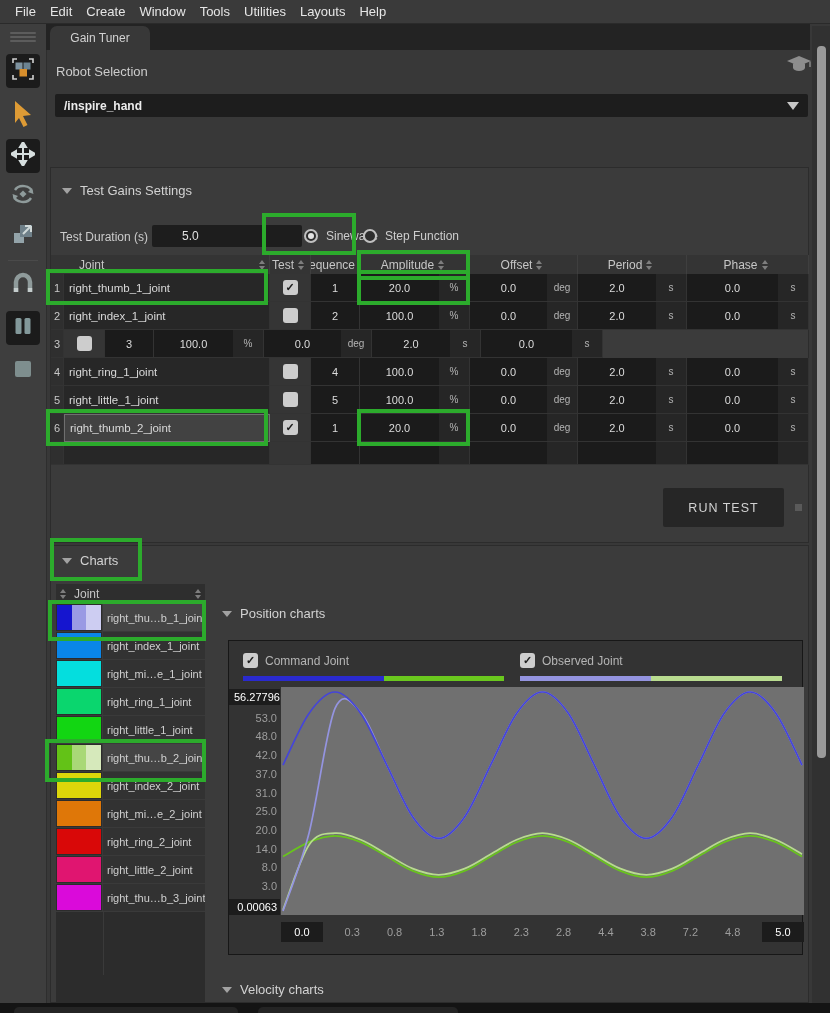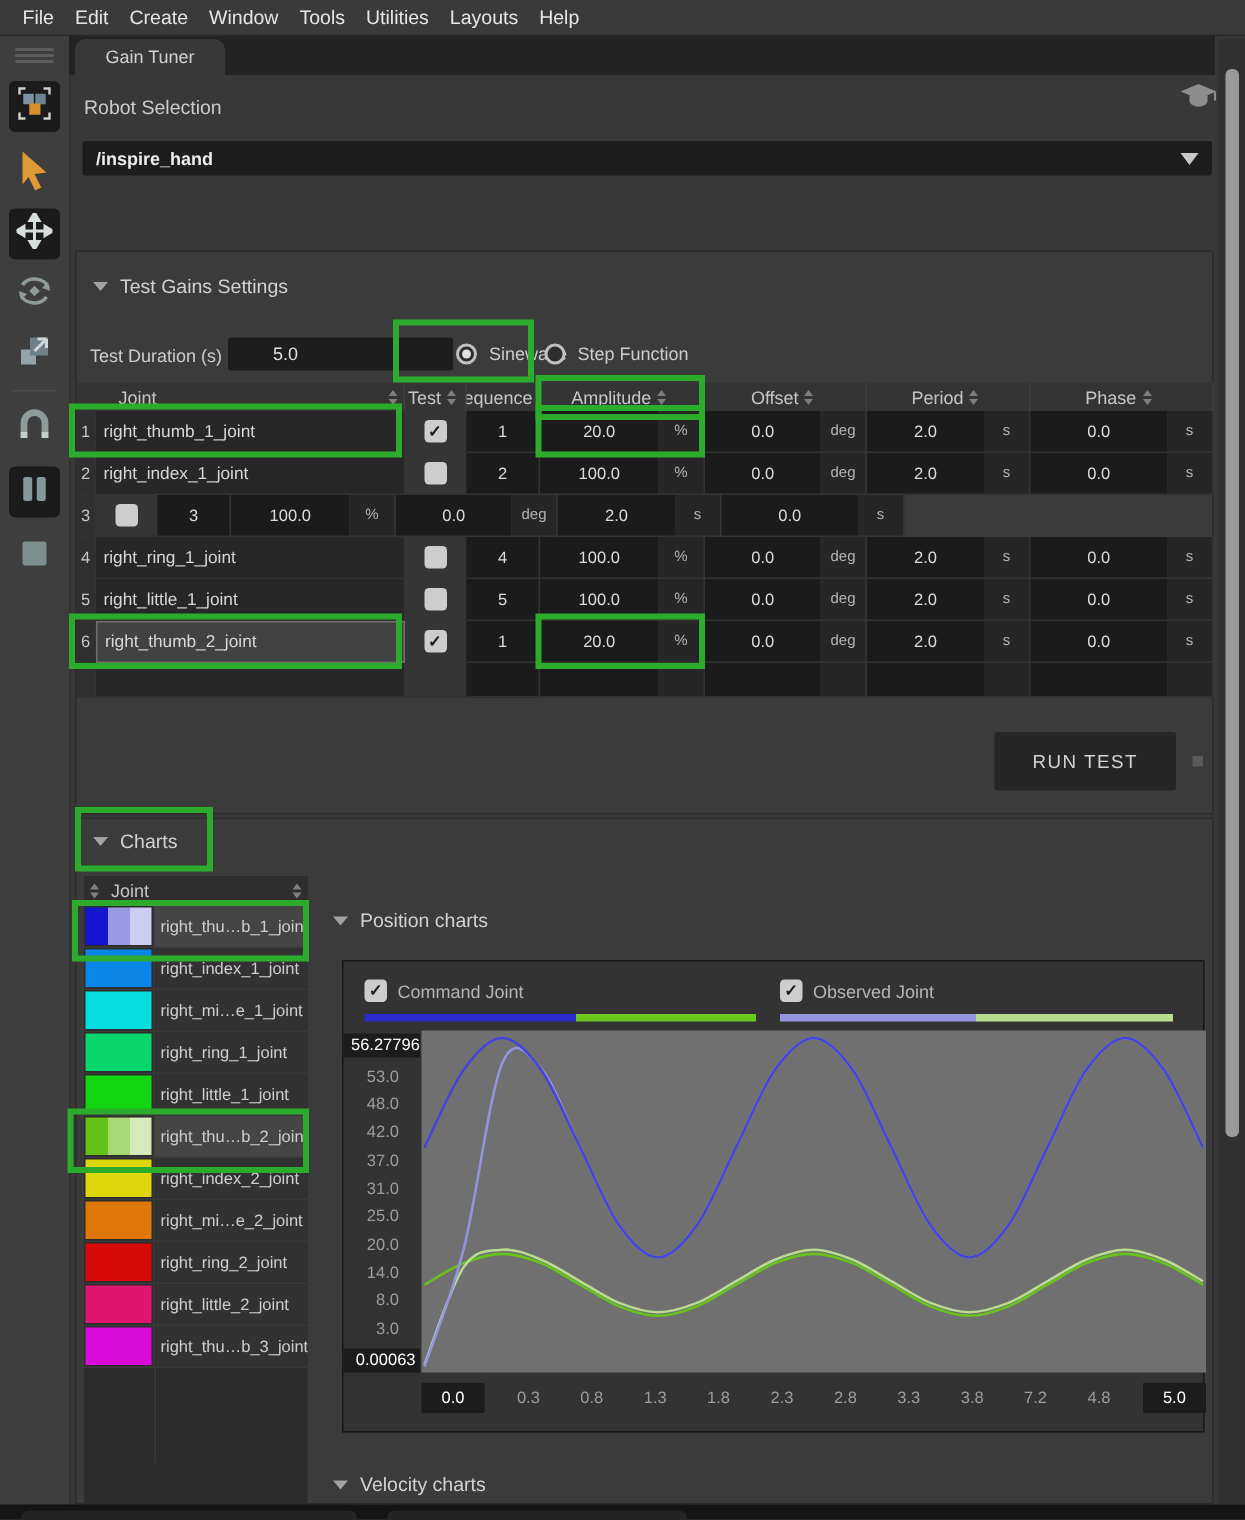--- a/index.html
+++ b/index.html
@@ -72,21 +72,21 @@
   .jsw{width:47px;box-sizing:border-box;border-right:1px solid #3a3a3a;border-bottom:1px solid #3a3a3a;padding:1px;}
   .jsw .c{width:100%;height:100%;}
   .jname{flex:1;background:#323232;border-bottom:1px solid #3a3a3a;display:flex;align-items:center;
          font-size:11px;color:#cfcfcf;padding-left:4px;overflow:hidden;white-space:nowrap;}
   .jname.sel{background:#454545;}
   
   #pc-card{position:absolute;left:228px;top:640px;width:575px;height:315px;background:#333333;border:1px solid #171717;box-sizing:border-box;}
   .leg{position:absolute;display:flex;align-items:center;gap:7px;font-size:12px;color:#b5b5b5;}
   .legbar{position:absolute;height:5px;}
   #yticks{position:absolute;left:0;top:48px;width:51px;height:226px;display:flex;flex-direction:column;justify-content:space-between;}
-  #yticks div{font-size:11px;color:#9d9d9d;text-align:right;padding-right:14px;}
+  #yticks div{font-size:11px;color:#9d9d9d;text-align:right;padding-right:3px;}
   #yticks div.hl{background:#1c1c1c;color:#fff;padding:2px 3px 2px 5px;}
   #plot{position:absolute;left:52px;top:46px;width:523px;height:228px;background:#707070;}
   #xticks{position:absolute;left:52px;top:280px;width:523px;height:22px;display:flex;justify-content:space-between;align-items:center;}
   #xticks div{font-size:11px;color:#9d9d9d;min-width:26px;text-align:center;}
   #xticks div.hl{background:#1c1c1c;color:#fff;padding:4px 8px;}
   
   .gbox{position:absolute;border:4px solid #2cab2c;box-sizing:border-box;pointer-events:none;}
   
   #bstrip{position:absolute;left:0;top:1003px;width:830px;height:10px;background:#141414;}
   .bpill{position:absolute;top:1007px;height:10px;background:#242424;border-radius:5px 5px 0 0;}
@@ -587,21 +587,21 @@
         </svg>
     </div>
     <div id="xticks">
         <div class="hl">0.0</div>
         <div>0.3</div>
         <div>0.8</div>
         <div>1.3</div>
         <div>1.8</div>
         <div>2.3</div>
         <div>2.8</div>
-        <div>3.3</div>
+        <div>4.4</div>
         <div>3.8</div>
         <div>7.2</div>
         <div>4.8</div>
         <div class="hl">5.0</div>
       </div>
   </div>
 
   <div class="sec-head" style="left:222px;top:982px">
     <span class="tri-d"></span>
     <span>Velocity charts</span>

